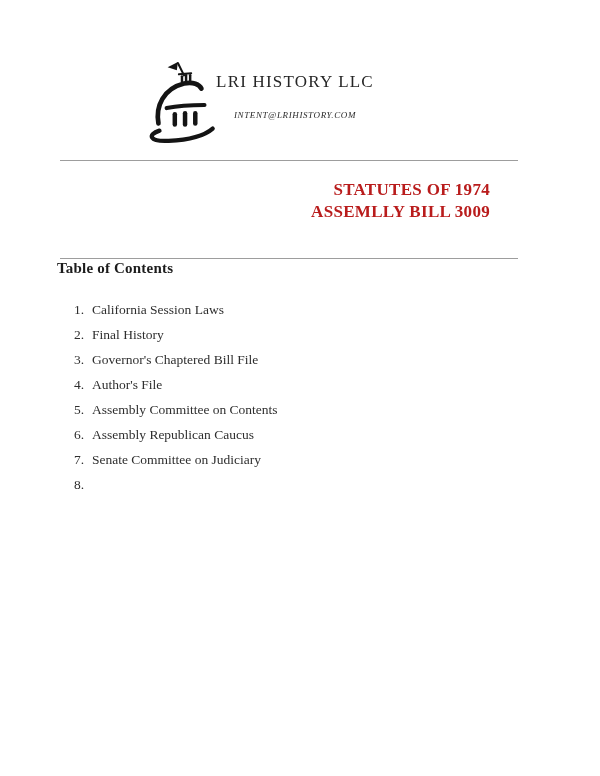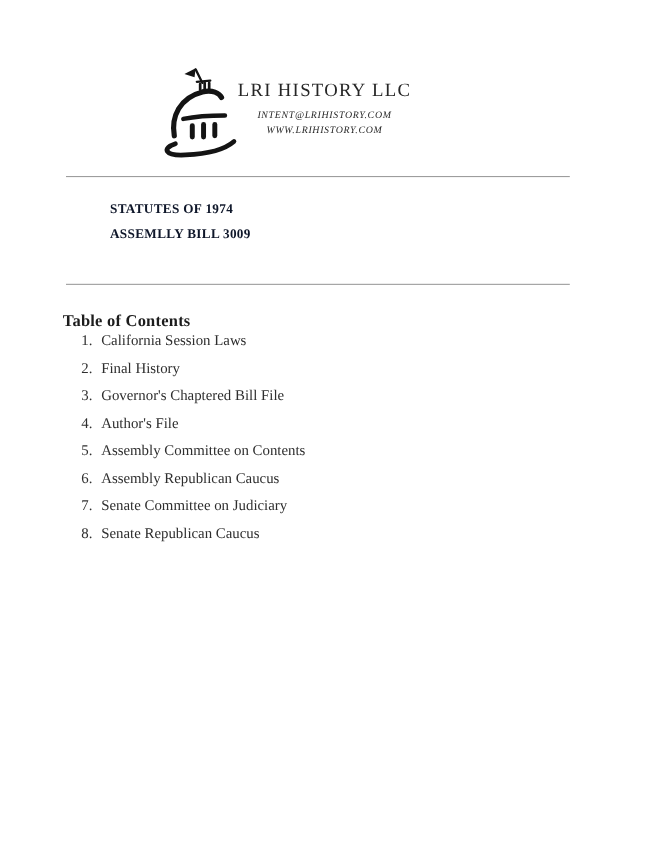--- a/index.html
+++ b/index.html
@@ -25,21 +25,21 @@
     position: absolute;
     left: 195px;
     top: 72px;
     width: 200px;
     text-align: center;
   }
   .company {
     font-size: 17px;
     letter-spacing: 1.2px;
     color: #262626;
-    margin-bottom: 5px;
+    margin-bottom: 16px;
     white-space: nowrap;
   }
   .contact-line {
     font-size: 9px;
     letter-spacing: 0.6px;
     line-height: 14px;
     color: #2a2a2a;
     white-space: nowrap;
     font-style: italic;
   }
@@ -54,34 +54,34 @@
   }
   .rule-top { top: 160px; }
   .rule-bottom { top: 258px; }
 
   
   .reference {
     position: absolute;
     left: 100px;
     top: 179px;
     width: 390px;
-    text-align: left;
+    text-align: right;
     font-weight: bold;
-    font-size: 12px;
+    font-size: 17px;
     line-height: 22px;
     letter-spacing: 0.3px;
-    color: #0f172a;
+    color: #b91c1c;
   }
   .ref-line { white-space: pre; }
 
   
   .toc-title {
     position: absolute;
     left: 57px;
-    top: 284px;
+    top: 260px;
     font-weight: bold;
     font-size: 15px;
     letter-spacing: 0.2px;
     color: #1c1c1c;
   }
   .toc-list {
     position: absolute;
     left: 68px;
     top: 303px;
     margin: 0;
@@ -131,21 +131,20 @@
       <path d="M40,52 v11" stroke-width="4.4"></path>
       <path d="M50,52 v10" stroke-width="4.4"></path>
 
       <path d="M15,69 C3,73 5,80 24,79 C45,78 59,74 67,67" stroke-width="4.2"></path>
     </svg>
   </div>
 
   <div class="header-text">
     <div class="company">LRI HISTORY LLC</div>
     <div class="contact-line">INTENT@LRIHISTORY.COM</div>
-    <div class="contact-line">WWW.LRIHISTORY.COM</div>
   </div>
 
   <div class="rule rule-top"></div>
 
   <div class="reference">
     <div class="ref-line">STATUTES OF 1974</div>
     <div class="ref-line">ASSEMLLY BILL 3009</div>
   </div>
 
   <div class="rule rule-bottom"></div>
@@ -176,17 +175,16 @@
     <li class="toc-item">
       <span class="toc-num">6.</span>
       <span class="toc-label">Assembly Republican Caucus</span>
     </li>
     <li class="toc-item">
       <span class="toc-num">7.</span>
       <span class="toc-label">Senate Committee on Judiciary</span>
     </li>
     <li class="toc-item">
       <span class="toc-num">8.</span>
-      <span class="toc-label">Senate Republican Caucus</span>
     </li>
   </ol>
 
 </div>
 
 </body></html>

